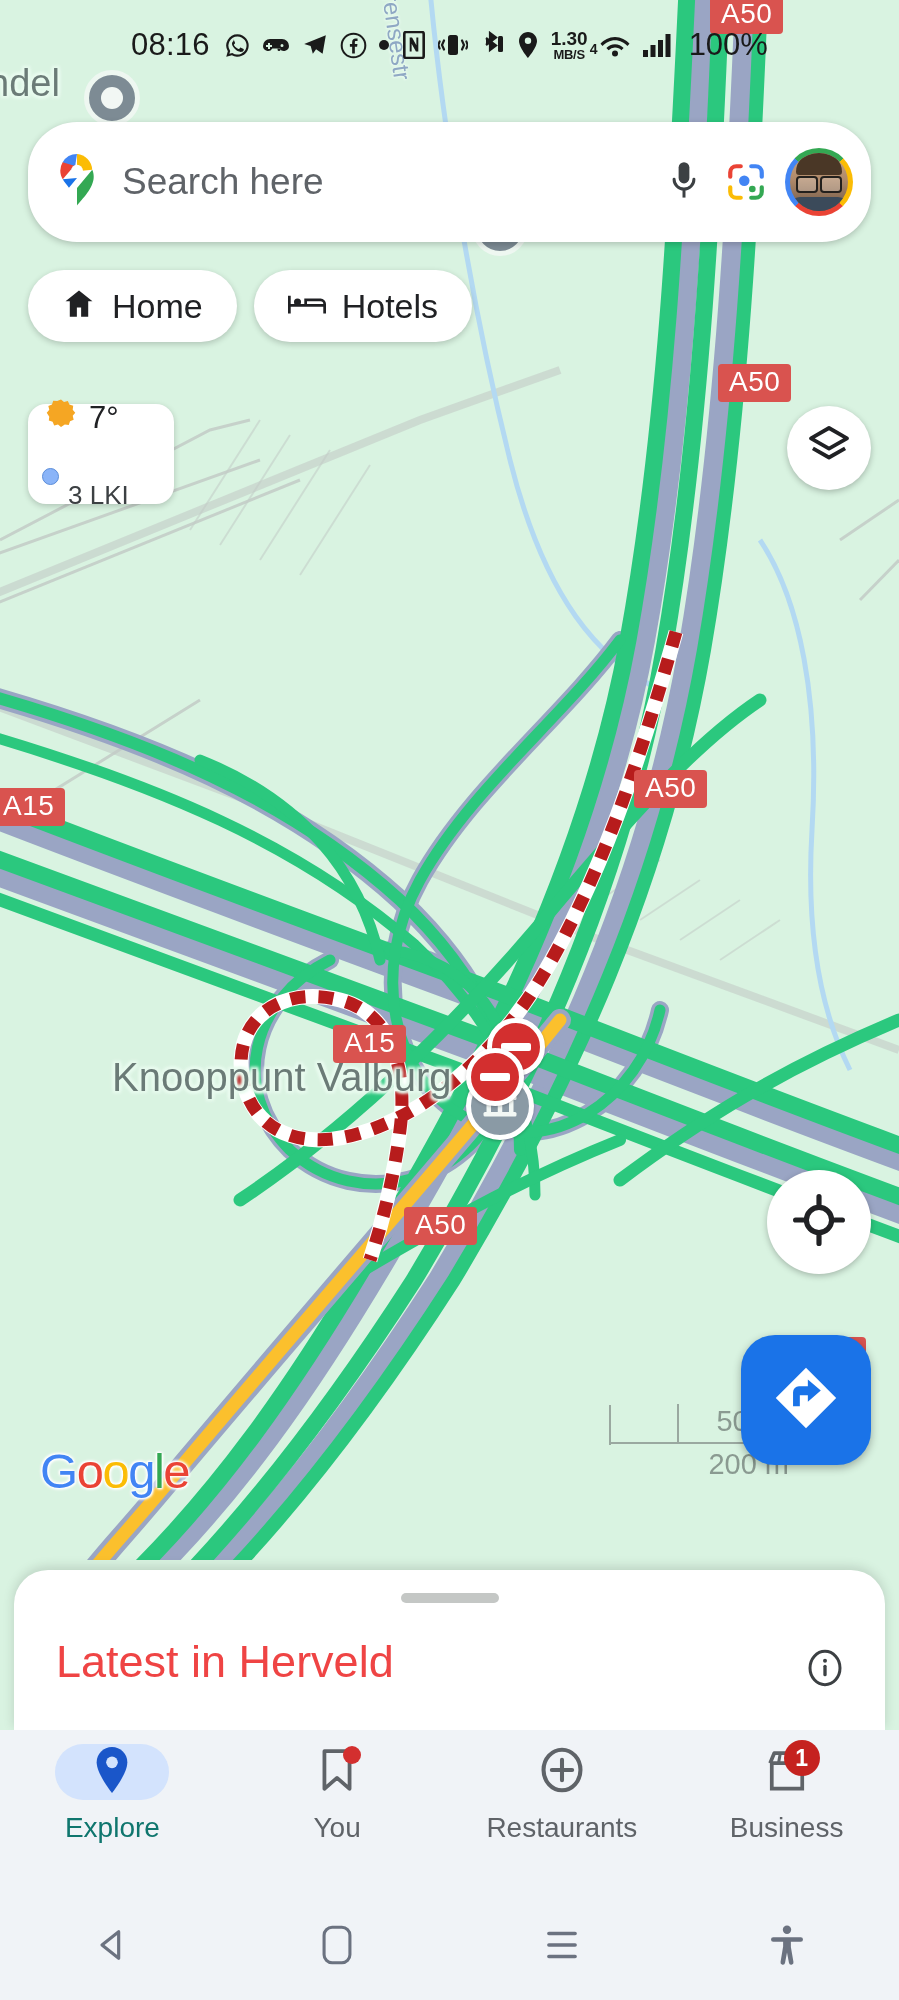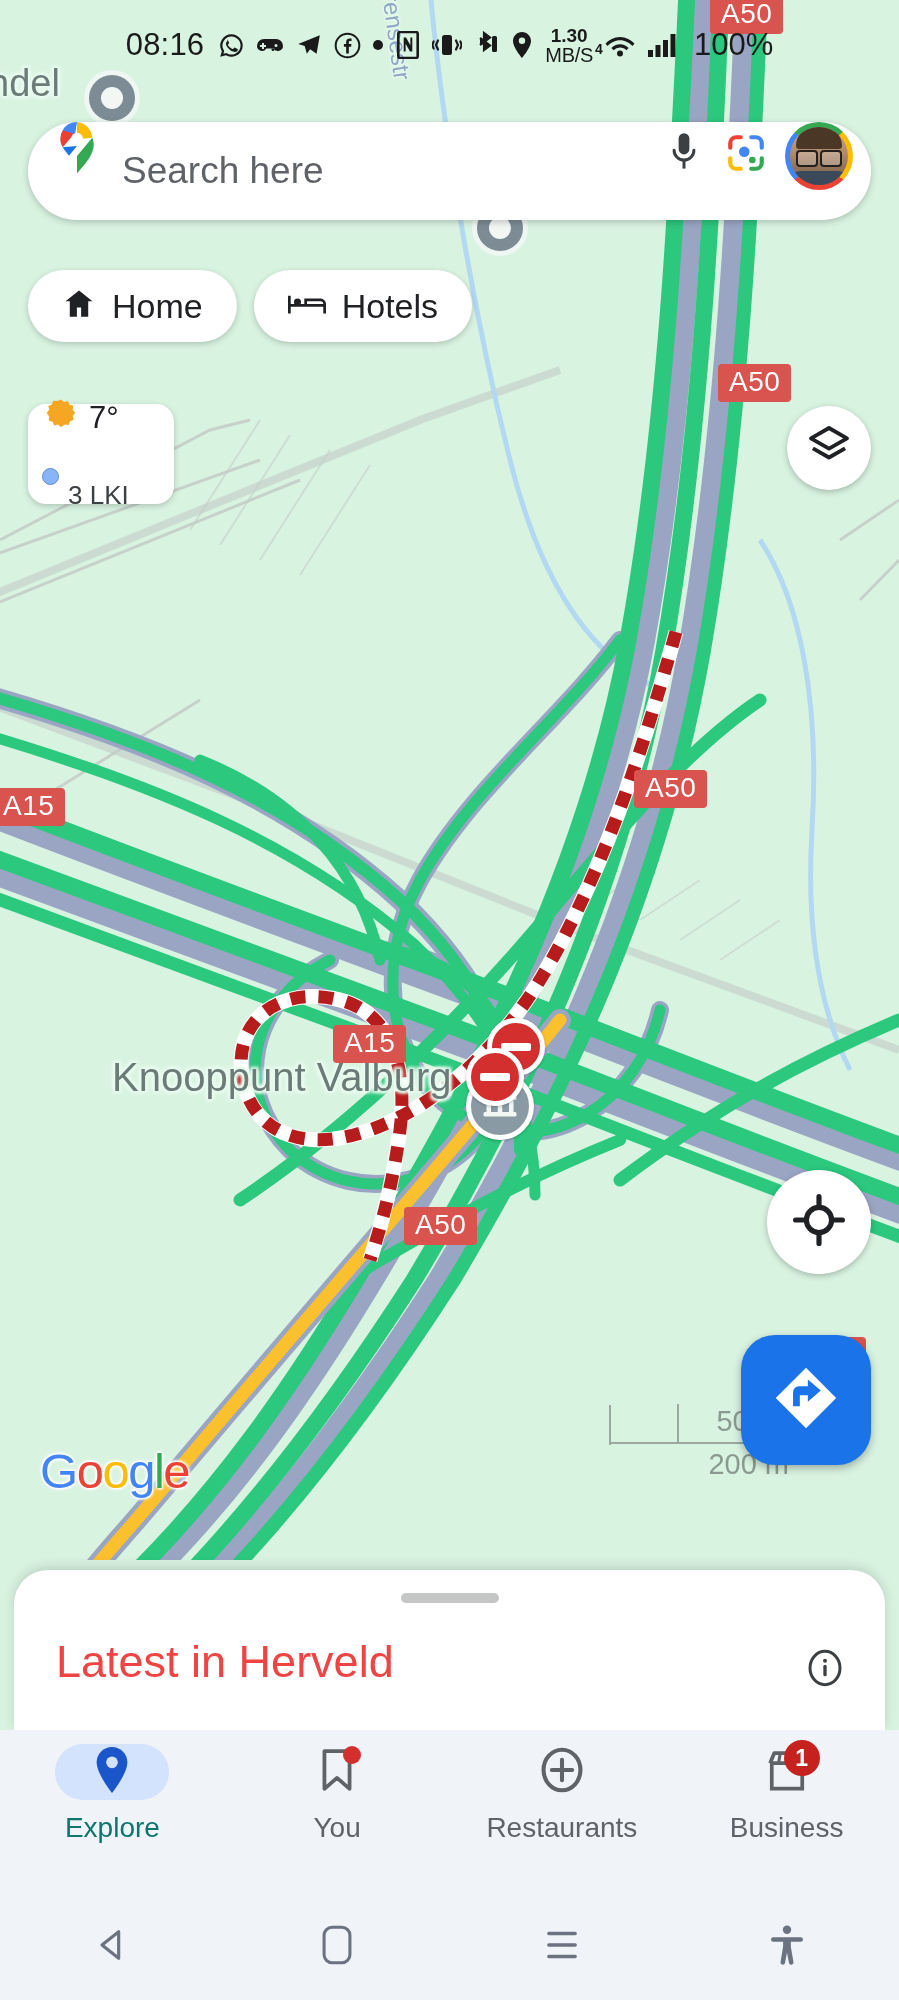--- a/index.html
+++ b/index.html
@@ -17,31 +17,31 @@
   
   .status-bar {
     position:absolute; top:0; left:0; width:899px; height:90px;
     display:flex; align-items:center; justify-content:center; gap:11px;
     z-index:40; pointer-events:none;
   }
   .sb-time { font-size:31px; font-weight:500; color:#1a1a1a; letter-spacing:.2px; margin-right:3px; }
   .sb-ico { display:flex; align-items:center; justify-content:center; color:#1a1a1a; }
   .sb-net { display:flex; flex-direction:column; align-items:center; line-height:1; color:#1a1a1a; }
   .sb-net .n1 { font-size:19px; font-weight:600; }
-  .sb-net .n2 { font-size:20px; font-weight:400; letter-spacing:-.3px;text-align:center; }
+  .sb-net .n2 { font-size:13px; font-weight:700; letter-spacing:-.3px;text-align:center; }
   .sb-batt { font-size:31px; font-weight:500; color:#1a1a1a; margin-left:4px; }
   .sb-wifi-wrap { position:relative; display:flex; align-items:center; }
   .sb-wifi-num { position:absolute; left:-9px; bottom:1px; font-size:14px; font-weight:700; }
 
   
   .search-bar {
-    position:absolute; top:122px; left:28px; width:843px; height:98px;
+    position:absolute; top:122px; left:28px; width:843px; height:120px;
     background:#fff; border-radius:49px; z-index:30;
     box-shadow:0 2px 7px rgba(0,0,0,.22);
-    display:flex; padding:0 18px 0 24px;
+    display:flex; align-items:center; padding:0 18px 0 24px;
   }
   .search-input {
     flex:1; border:none; outline:none; background:transparent;
     font-family:"Liberation Sans", sans-serif;
     font-size:37px; color:#5f6368; margin-left:20px; font-weight:400;
   }
   .search-input::placeholder { color:#5f6368; }
   .sb-btn { width:62px; height:62px; display:flex; align-items:center; justify-content:center; flex:0 0 auto; }
   .avatar {
     width:68px; height:68px; border-radius:50%; flex:0 0 auto; margin-left:8px;

